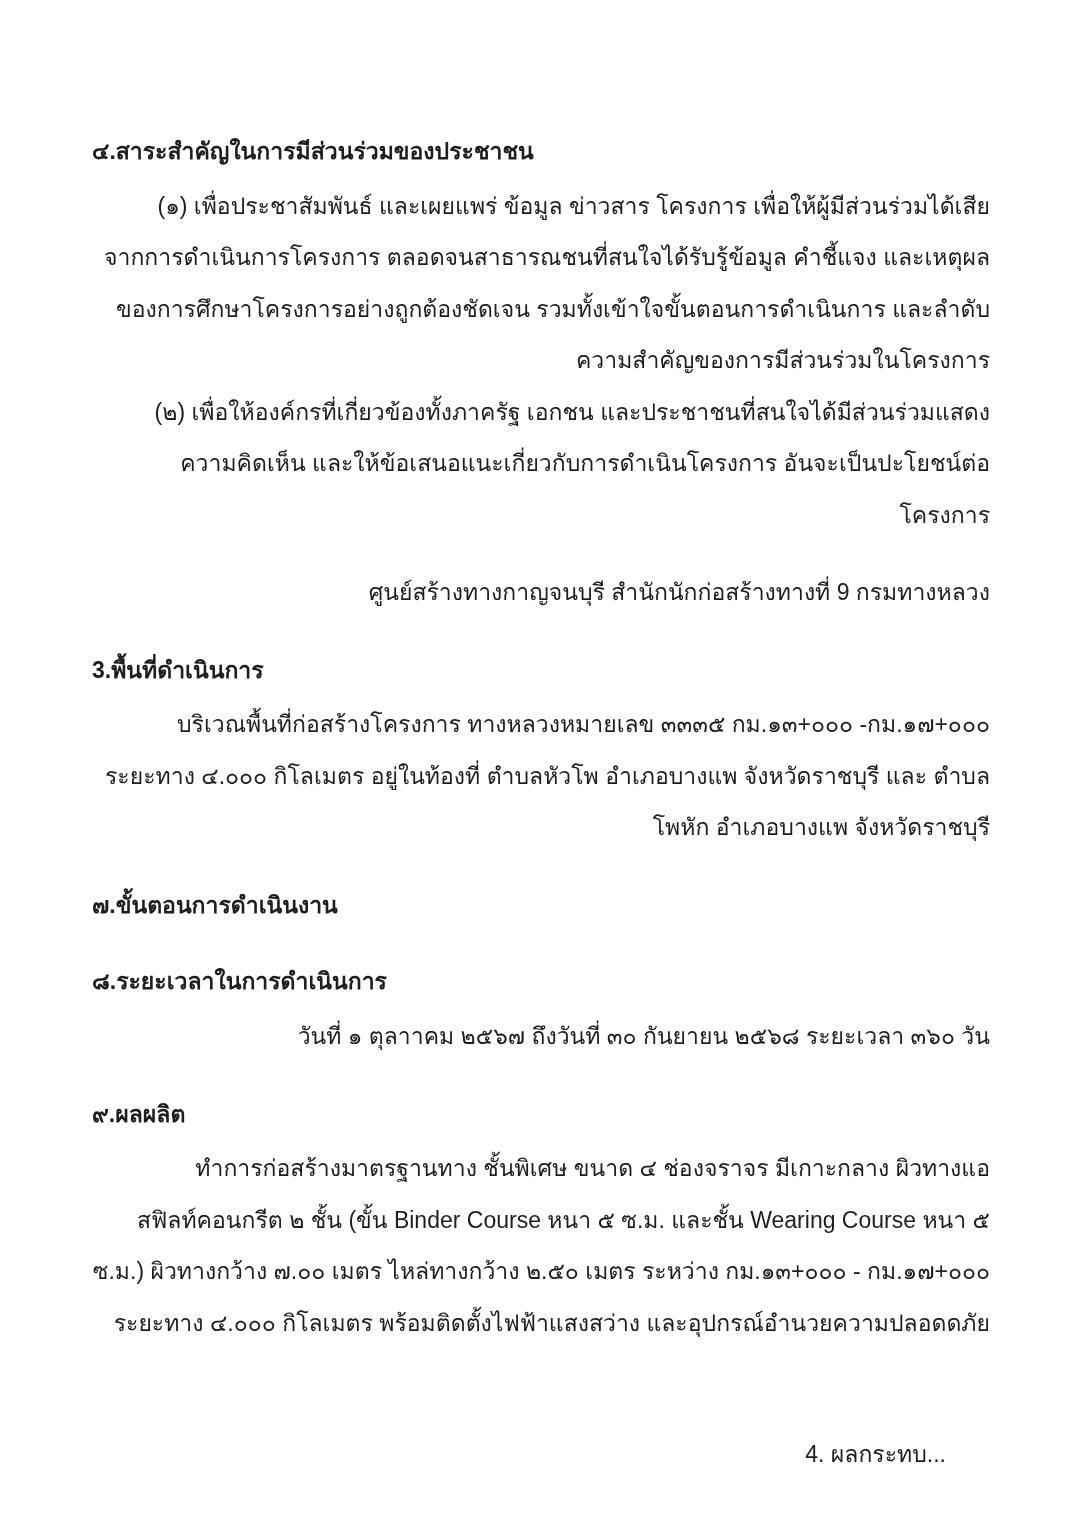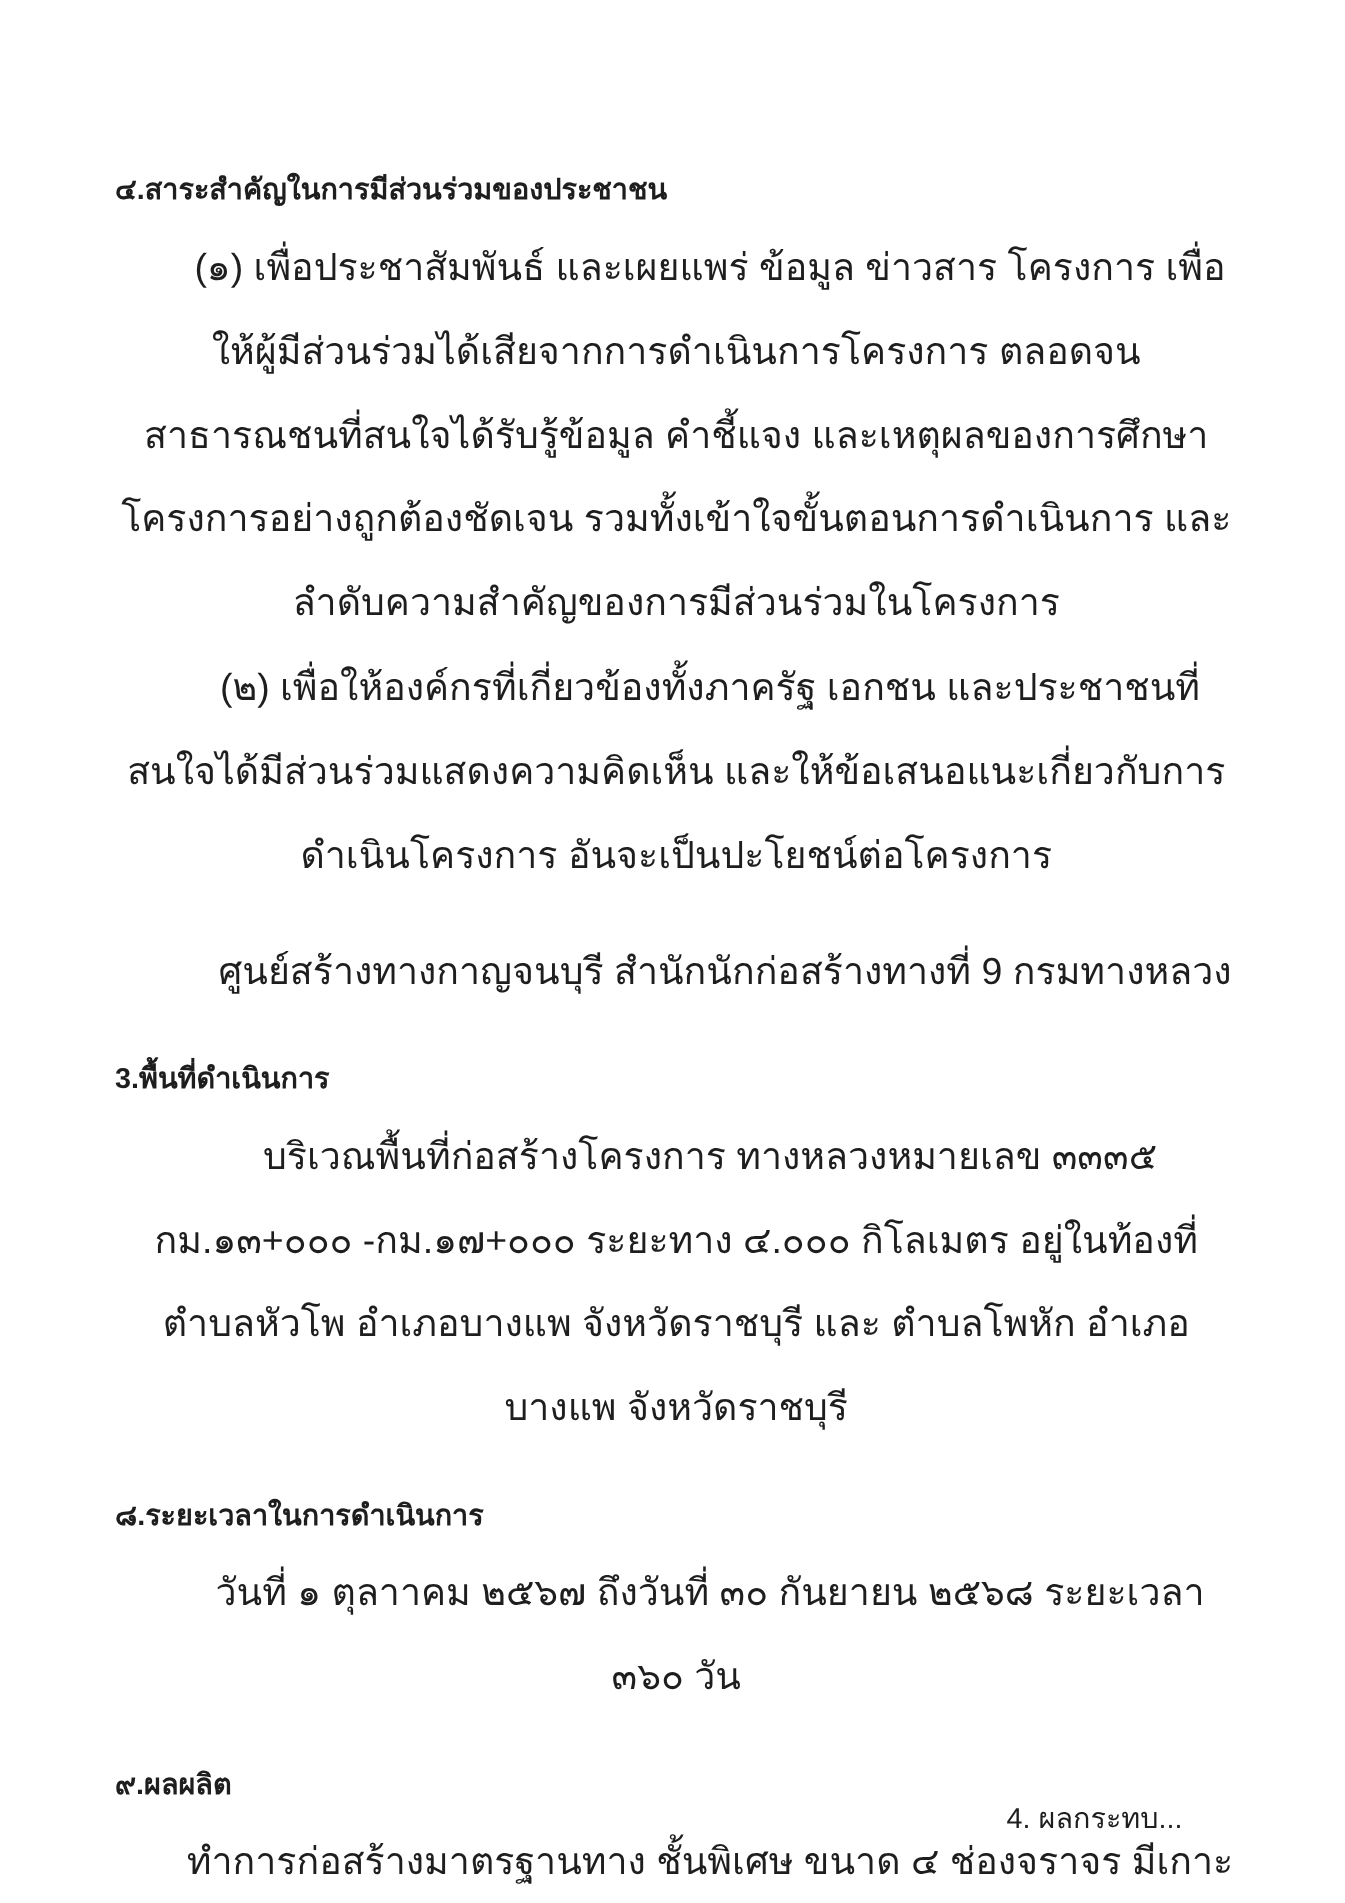--- a/index.html
+++ b/index.html
@@ -32,25 +32,25 @@
   .doc-section {
     margin-bottom: 26px;
   }
   .heading {
     font-size: 23px;
     font-weight: bold;
     line-height: 2.2;
     margin: 0 0 4px 0;
   }
   .para {
-    font-size: 30px;
+    font-size: 23px;
     line-height: 2.24;
     margin: 0;
     text-indent: 54px;
-    text-align: center;
+    text-align: right;
   }
   .para.deep-indent {
     text-indent: 78px;
   }
   .footer-note {
     position: absolute;
     top: 1438px;
     right: 130px;
     font-size: 23px;
     line-height: 1.4;
@@ -71,20 +71,21 @@
     <section class="doc-section">
       <p class="para deep-indent">ศูนย์สร้างทางกาญจนบุรี สำนักนักก่อสร้างทางที่ 9 กรมทางหลวง</p>
     </section>
 
     <section class="doc-section">
       <h2 class="heading">3.พื้นที่ดำเนินการ</h2>
       <p class="para">บริเวณพื้นที่ก่อสร้างโครงการ ทางหลวงหมายเลข ๓๓๓๕ กม.๑๓+๐๐๐ -กม.๑๗+๐๐๐ ระยะทาง ๔.๐๐๐ กิโลเมตร อยู่ในท้องที่  ตำบลหัวโพ อำเภอบางแพ  จังหวัดราชบุรี และ ตำบลโพหัก อำเภอบางแพ จังหวัดราชบุรี</p>
     </section>
 
     <section class="doc-section">
+      <h2 class="heading">๗.ขั้นตอนการดำเนินงาน</h2>
     </section>
 
     <section class="doc-section">
       <h2 class="heading">๘.ระยะเวลาในการดำเนินการ</h2>
       <p class="para">วันที่ ๑ ตุลาาคม ๒๕๖๗ ถึงวันที่ ๓๐ กันยายน ๒๕๖๘ ระยะเวลา ๓๖๐ วัน</p>
     </section>
 
     <section class="doc-section">
       <h2 class="heading">๙.ผลผลิต</h2>
       <p class="para">ทำการก่อสร้างมาตรฐานทาง ชั้นพิเศษ ขนาด ๔ ช่องจราจร มีเกาะกลาง ผิวทางแอสฟิลท์คอนกรีต ๒ ชั้น (ขั้น Binder Course หนา ๕ ซ.ม. และชั้น Wearing Course หนา ๕ ซ.ม.) ผิวทางกว้าง ๗.๐๐ เมตร ไหล่ทางกว้าง ๒.๕๐ เมตร ระหว่าง กม.๑๓+๐๐๐ - กม.๑๗+๐๐๐ ระยะทาง ๔.๐๐๐ กิโลเมตร พร้อมติดตั้งไฟฟ้าแสงสว่าง และอุปกรณ์อำนวยความปลอดดภัย</p>

